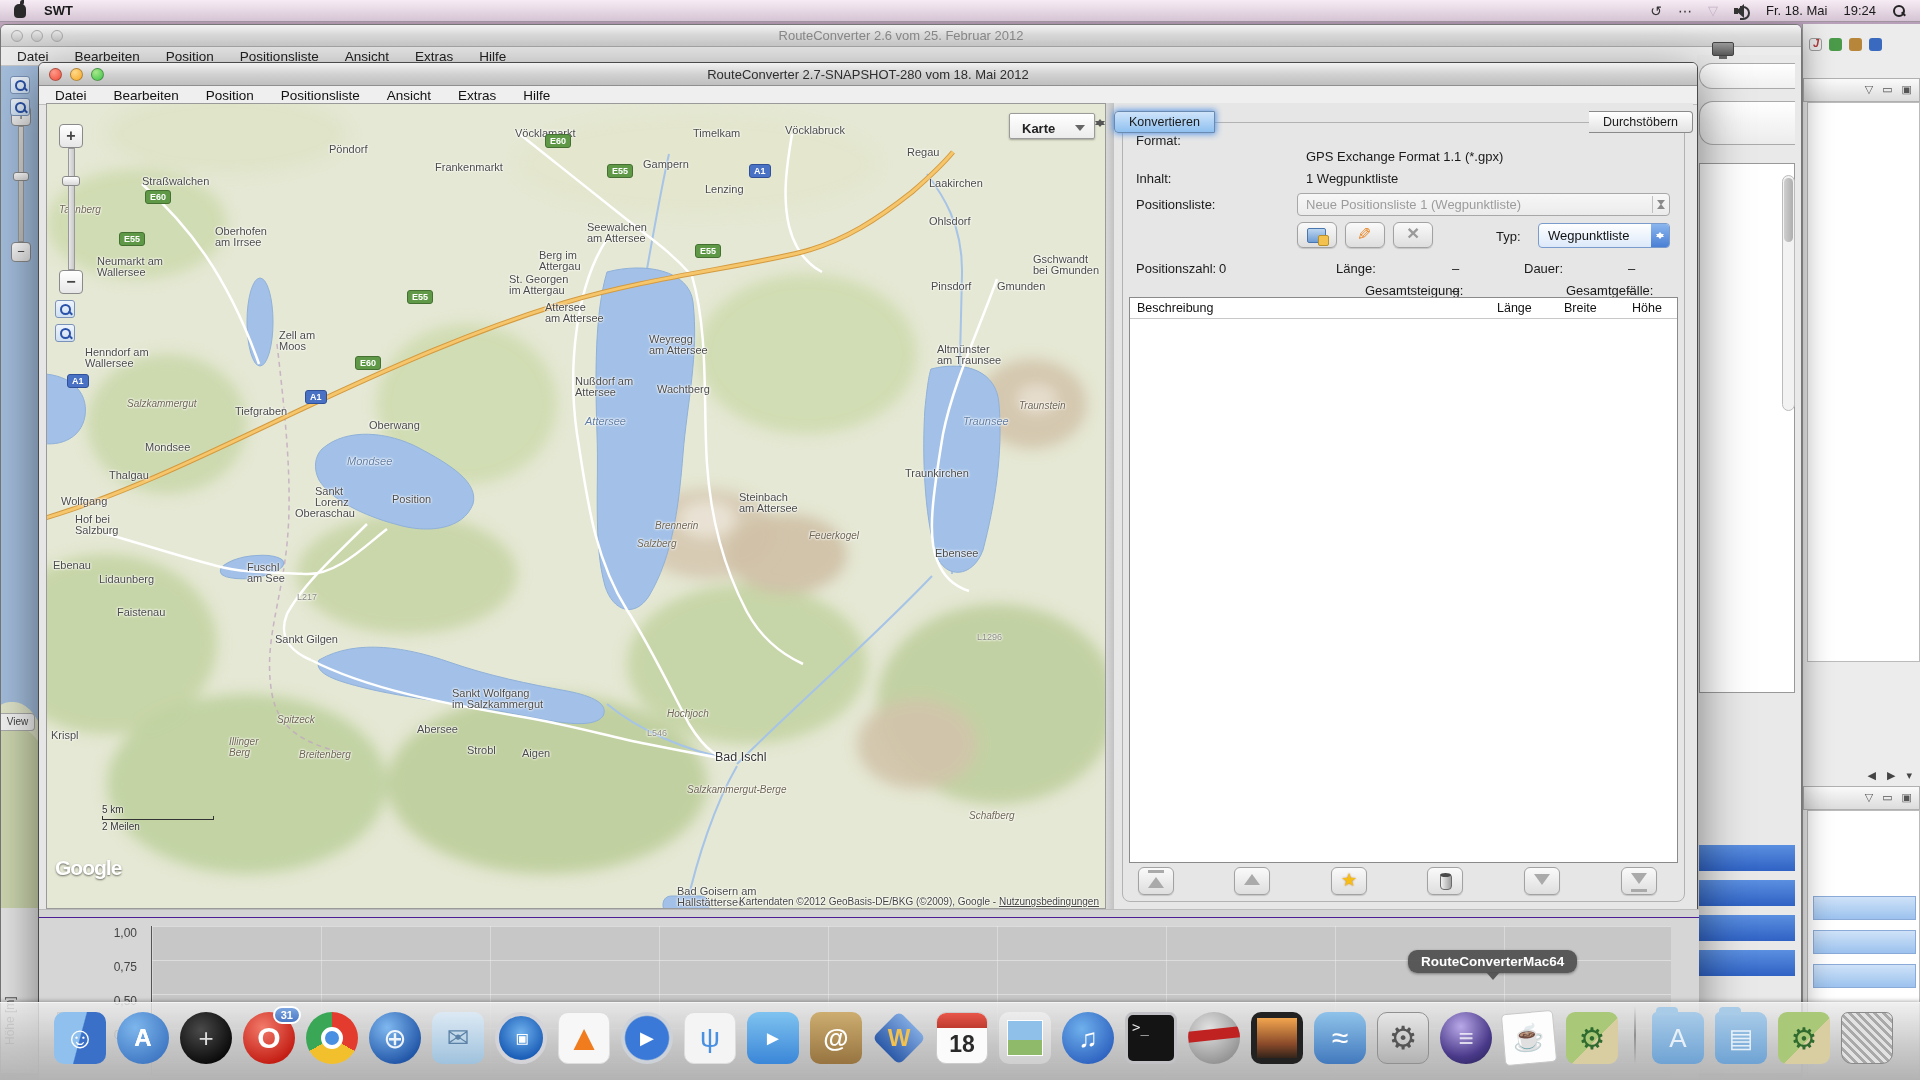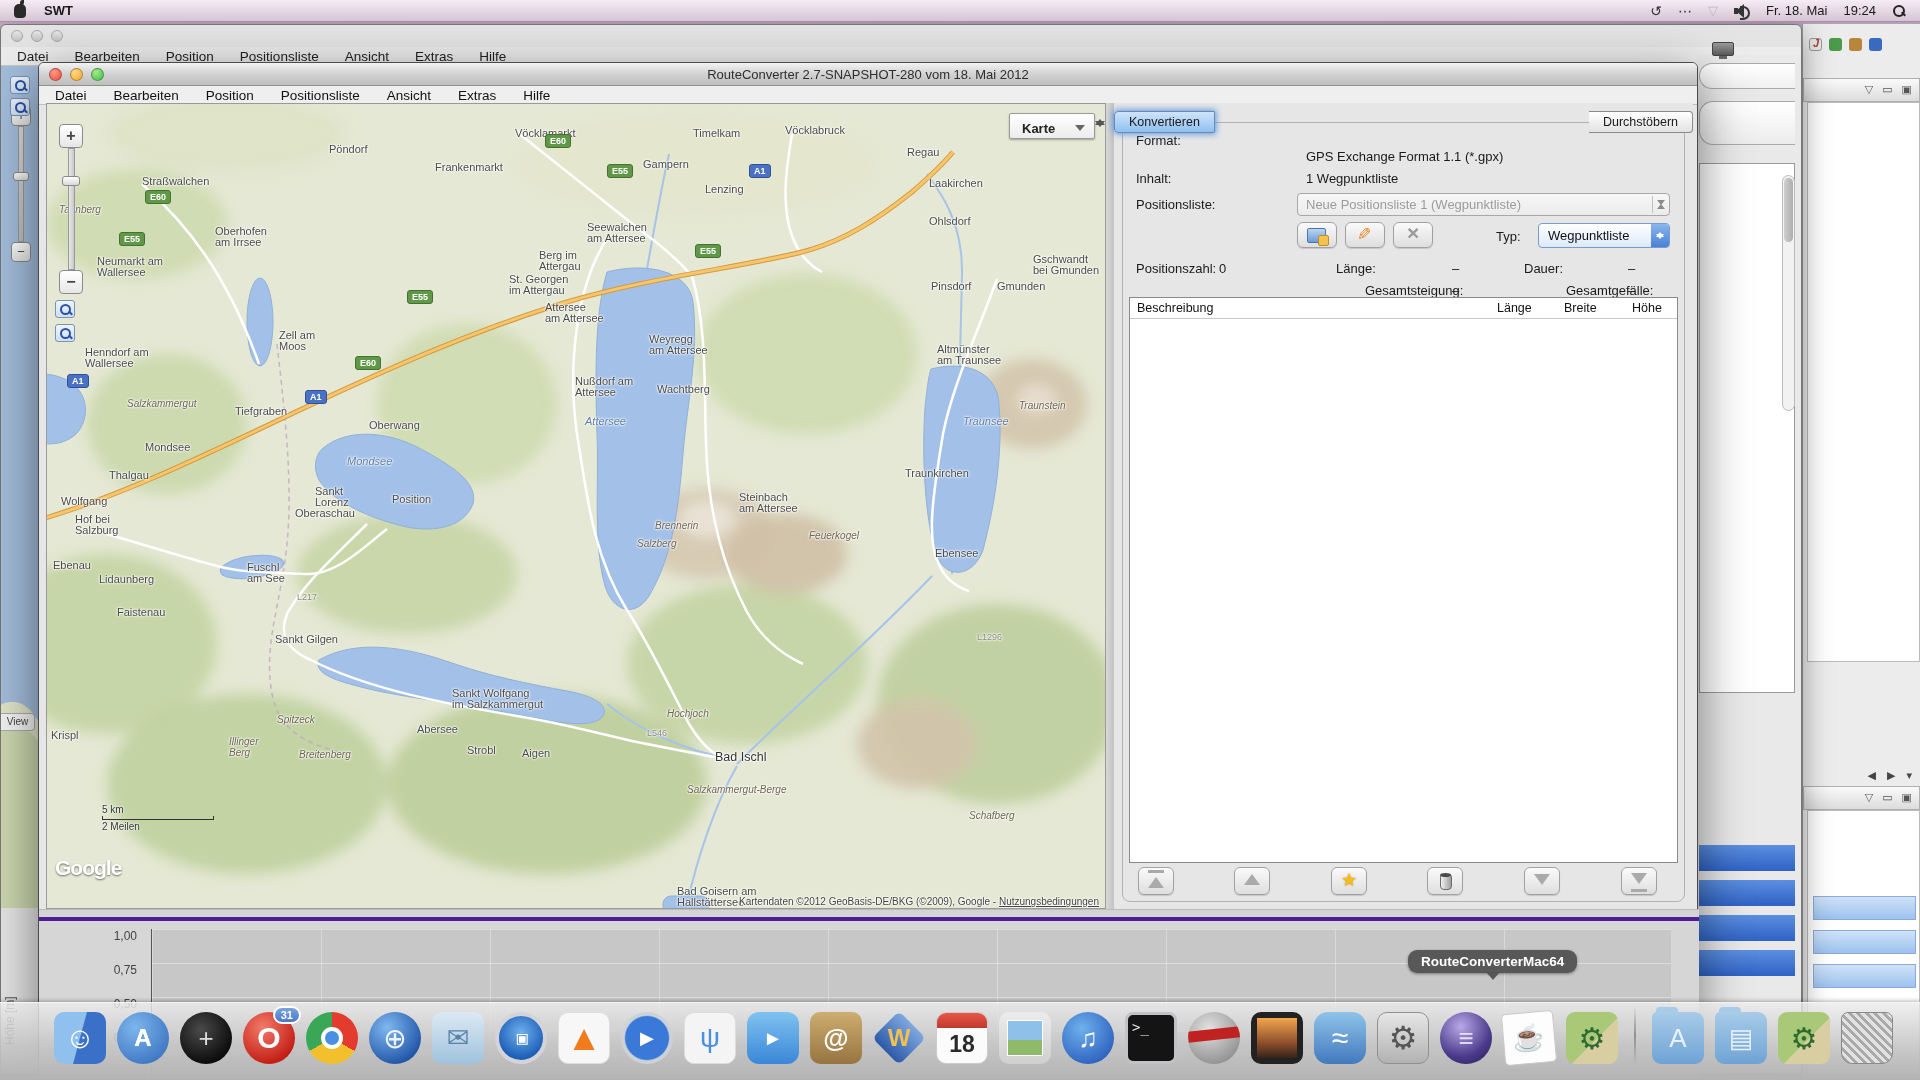--- a/index.html
+++ b/index.html
@@ -167,21 +167,21 @@
   .ai-add-position::before { content:"★"; position:absolute; left:0; top:-3px; font-size:18px; line-height:18px; color:#f6bd16; text-shadow:0 0 2px #b86e12; }
   .ai-delete-positions::before { content:""; position:absolute; left:3px; top:0; width:10px; height:14px; background:linear-gradient(90deg,#f2f2f2,#9e9e9e); border:1px solid #6a6a6a; border-radius:3px 3px 4px 4px; }
   .ai-delete-positions::after { content:""; position:absolute; left:3px; top:-1px; width:11px; height:4px; background:#4a4a4a; border-radius:50%; }
   .ei { display:block; width:22px; height:17px; margin:4px auto 0; position:relative; }
   .ei-new-position::before { content:""; position:absolute; left:1px; top:1px; width:17px; height:13px; background:linear-gradient(#bcd6f0,#6f9cd4); border:1px solid #4a76ae; border-radius:2px; }
   .ei-new-position::after { content:""; position:absolute; right:-1px; bottom:-2px; width:9px; height:9px; background:#f2c14e; border:1px solid #b8912a; border-radius:2px; }
   .ei-rename-position::before { content:"✎"; position:absolute; left:3px; top:-3px; font-size:17px; color:#e8821e; transform:scaleX(-1); }
   .ei-delete-position::before { content:"×"; position:absolute; left:5px; top:-6px; font-size:21px; font-weight:bold; color:#9a9a9a; }
 
   
-  #profile { position:absolute; left:0; top:854px; width:1660px; height:164px; background:#d6d6d6; border-top:4px solid #4c1d95; }
+  #profile { position:absolute; left:0; top:854px; width:1660px; height:164px; background:#d6d6d6; border-top:1px solid #4c1d95; }
   #plot { position:absolute; left:112px; top:8px; width:1520px; height:150px; background:#c7c7c7; border-left:1px solid #555;
     background-image:repeating-linear-gradient(to bottom, rgba(238,238,238,.55) 0 1px, transparent 1px 34px),
                      repeating-linear-gradient(to right, rgba(238,238,238,.45) 0 1px, transparent 1px 169px); }
   #yticks { position:absolute; left:42px; top:8px; width:64px; height:150px; }
   .ytick { position:absolute; right:8px; font-size:12px; color:#444; }
   #ylabel27 { position:absolute; left:16px; top:22px; width:16px; height:120px; writing-mode:vertical-rl; transform:rotate(180deg);
     font-size:12px; color:#444; }
 
   
   #dock { position:absolute; left:0; top:1002px; width:1920px; height:78px; z-index:50;
@@ -268,20 +268,21 @@
     </div>
     <div class="ec-white" style="top:786px; height:270px;"></div>
     <div class="ec-bluebars" style="top:872px;">
       <div></div>
         <div></div>
         <div></div>
     </div>
   </div>
 
   <div id="win26">
+    <div id="title26">RouteConverter 2.6 vom 25. Februar 2012</div>
     <div class="lights26">
         <b></b>
         <b></b>
         <b></b>
       </div>
     <div id="menu26">
         <div class="menu-item">Datei</div>
         <div class="menu-item">Bearbeiten</div>
         <div class="menu-item">Position</div>
         <div class="menu-item">Positionsliste</div>

